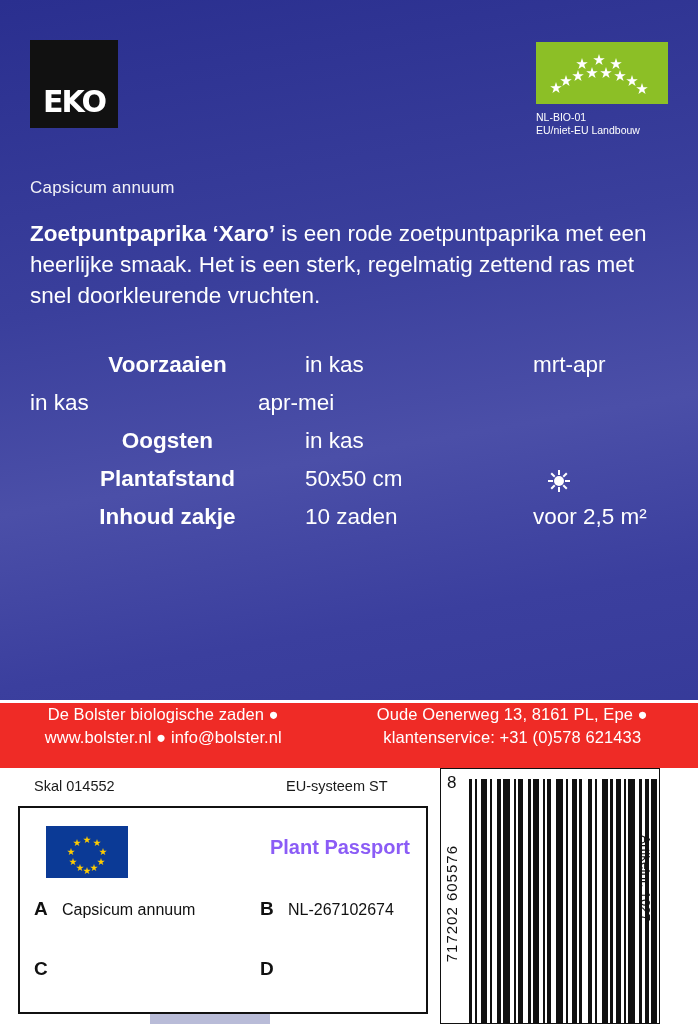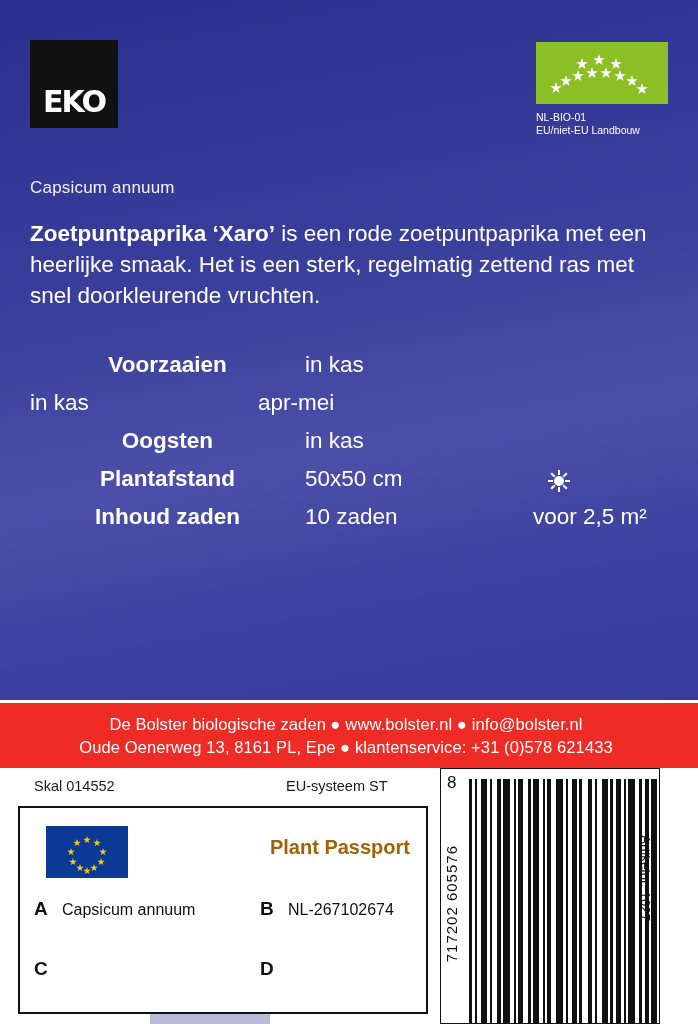--- a/index.html
+++ b/index.html
@@ -98,21 +98,21 @@
     transform-origin: 1px 11px;
   }
 
   
   .red-band {
     position: absolute; left: 0; right: 0; top: 700px;
     height: 68px;
     background: #ef2b26;
     color: #ffffff;
     border-top: 3px solid #ffffff;
-    display: flex; flex-direction: column; justify-content: center;
+    display: flex; flex-direction: row; justify-content: center;
     padding-left: 0;
   }
   .red-band div {
     text-align: center;
     font-size: 16.5px;
     line-height: 23px;
     letter-spacing: .1px;
     padding: 0 40px 0 34px;
   }
 
@@ -145,21 +145,21 @@
   .pp-top {
     position: relative; height: 76px;
   }
   .eu-flag {
     position: absolute; left: 26px; top: 18px;
     width: 82px; height: 52px;
     background: #0b3a96;
   }
   .pp-title {
     position: absolute; right: 16px; top: 28px;
-    font-size: 20px; font-weight: 700; color: #a16207;
+    font-size: 20px; font-weight: 700; color: #8b5cf6;
   }
   .pp-rowA {
     position: relative; height: 62px;
   }
   .pp-rowC {
     position: relative; height: 60px;
   }
   .lbl {
     position: absolute;
     font-size: 19px; font-weight: 700; color: #111;
@@ -249,20 +249,21 @@
   <div class="latin-name">Capsicum annuum</div>
 
   <div class="desc">
     <b>Zoetpuntpaprika ‘Xaro’</b><span> is een rode zoetpuntpaprika met een heerlijke smaak. Het is een sterk, regelmatig zettend ras met snel doorkleurende vruchten.</span>
   </div>
 
   <div class="table">
     <div class="row">
       <div class="c1">Voorzaaien</div>
       <div class="c2">in kas</div>
+      <div class="c3">mrt-apr</div>
     </div>
     <div class="row">
       <div class="c2">in kas</div>
       <div class="c3">apr-mei</div>
     </div>
     <div class="row">
       <div class="c1">Oogsten</div>
       <div class="c2">in kas</div>
     </div>
     <div class="row">
@@ -276,21 +277,21 @@
           <i style="transform:rotate(90deg)"></i>
           <i style="transform:rotate(135deg)"></i>
           <i style="transform:rotate(180deg)"></i>
           <i style="transform:rotate(225deg)"></i>
           <i style="transform:rotate(270deg)"></i>
           <i style="transform:rotate(315deg)"></i>
         </span>
       </div>
     </div>
     <div class="row">
-      <div class="c1">Inhoud zaden</div>
+      <div class="c1">Inhoud zakje</div>
       <div class="c2">10 zaden</div>
       <div class="c3">voor 2,5 m²</div>
     </div>
   </div>
 
   <div class="red-band">
     <div>De Bolster biologische zaden ● www.bolster.nl ● info@bolster.nl</div>
     <div>Oude Oenerweg 13, 8161 PL, Epe ● klantenservice: +31 (0)578 621433</div>
   </div>
 

